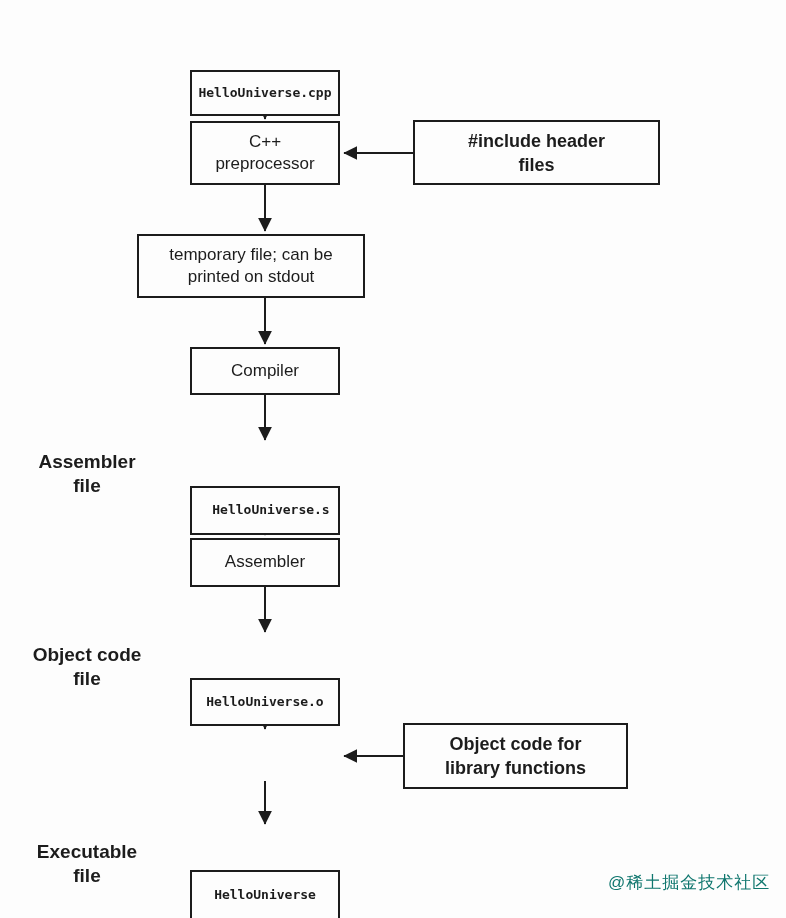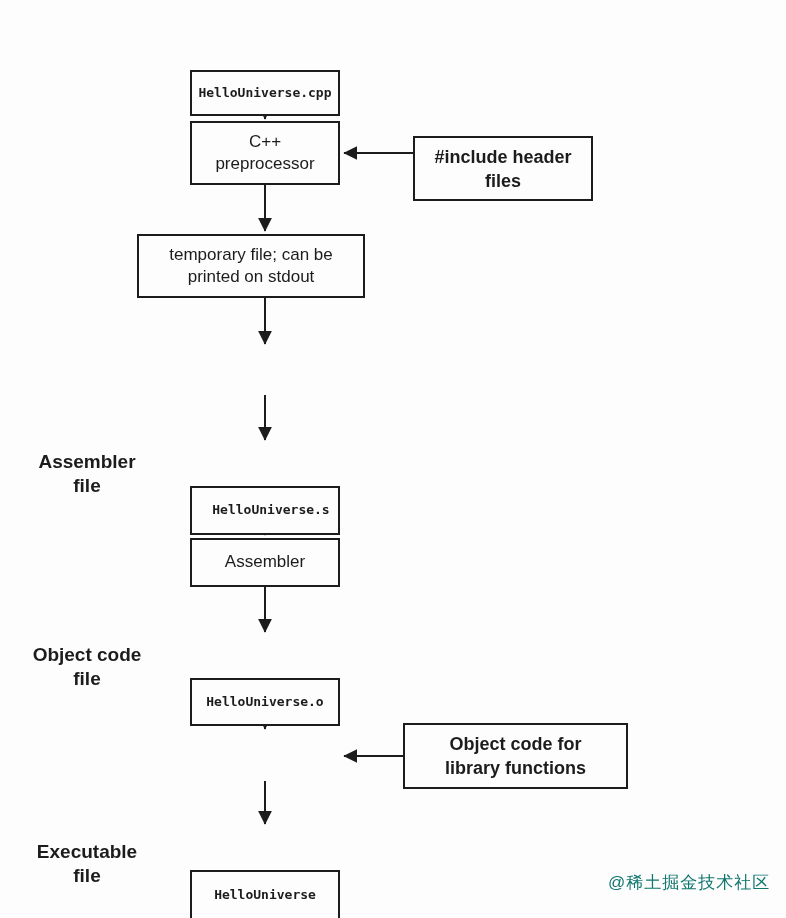--- a/index.html
+++ b/index.html
@@ -84,31 +84,32 @@
   </svg>
 
   <div class="node mono" style="left:190px; top:27px; width:150px; height:46px;">HelloUniverse.cpp</div>
 
   <div class="node" style="left:190px; top:121px; width:150px; height:64px;">C++
 preprocessor</div>
 
   <div class="node" style="left:137px; top:234px; width:228px; height:64px;">temporary file; can be
 printed on stdout</div>
 
+  <div class="node" style="left:190px; top:347px; width:150px; height:48px;">Compiler</div>
 
   <div class="node mono" style="left:190px; top:443px; width:150px; height:49px;padding-left:12px;">HelloUniverse.s</div>
 
   <div class="node" style="left:190px; top:538px; width:150px; height:49px;">Assembler</div>
 
   <div class="node mono" style="left:190px; top:635px; width:150px; height:48px;">HelloUniverse.o</div>
 
 
   <div class="node mono" style="left:190px; top:827px; width:150px; height:50px;">HelloUniverse</div>
 
-  <div class="node callout" style="left:413px; top:136px; width:180px; height:65px;">#include header
+  <div class="node callout" style="left:413px; top:120px; width:247px; height:65px;">#include header
 files</div>
 
   <div class="node callout" style="left:403px; top:723px; width:225px; height:66px;">Object code for
 library functions</div>
 
 
   <div class="stage-label" style="left:20px; top:450px; width:134px;">Assembler
 file</div>
 
   <div class="stage-label" style="left:16px; top:643px; width:142px;">Object code

